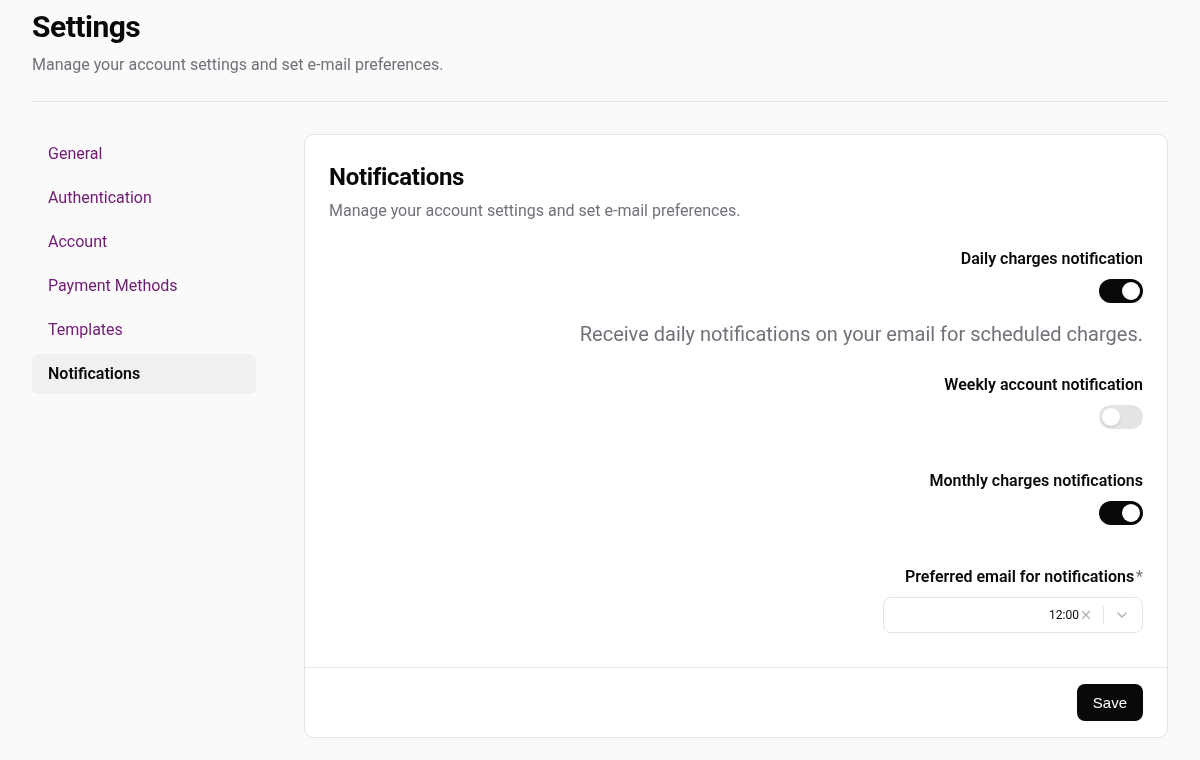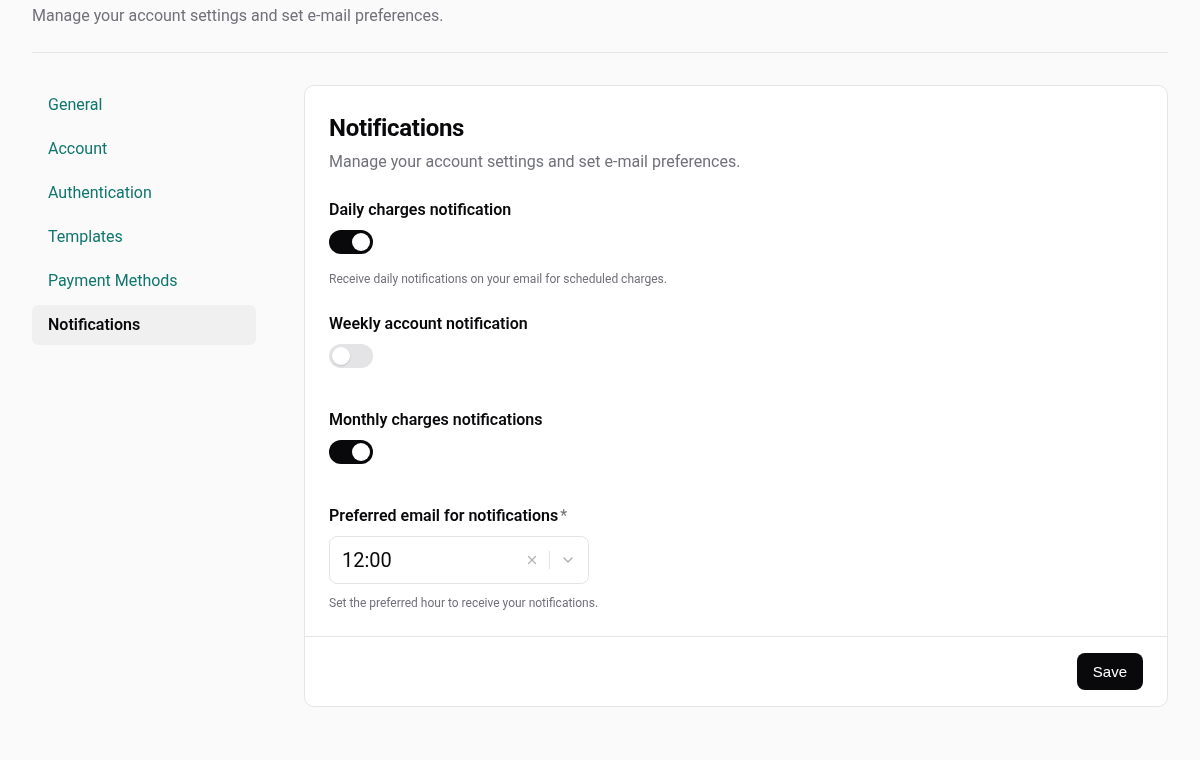--- a/index.html
+++ b/index.html
@@ -34,21 +34,21 @@
       gap: 48px;
       padding-top: 32px;
     }
     .sidebar {
       width: 224px;
       flex-shrink: 0;
     }
     .sidebar-item {
       padding: 8px 16px;
       border-radius: 6px;
-      color: #0f766e;
+      color: #701a75;
       font-size: 16px;
       cursor: pointer;
       margin-bottom: 4px;
     }
     .sidebar-item.active {
       background: #f0f0f1;
       color: #09090b;
       font-weight: 600;
     }
     .main {
@@ -68,20 +68,21 @@
       letter-spacing: -0.3px;
       margin-bottom: 4px;
     }
     .card-desc {
       color: #71717a;
       font-size: 16px;
       margin-bottom: 24px;
     }
     .field {
       margin-bottom: 24px;
+      text-align: right;
     }
     .field:last-child { margin-bottom: 0; }
     .field-label {
       font-weight: 600;
       font-size: 16px;
       margin-bottom: 8px;
       display: block;
     }
     .field-label .req { font-weight: 400; color: #71717a; margin-left: 2px; }
     .switch {
@@ -101,36 +102,36 @@
       border-radius: 50%;
       background: #fff;
       position: absolute;
       top: 3px;
       box-shadow: 0 1px 2px rgba(0,0,0,0.15);
     }
     .switch.on .switch-thumb { right: 3px; }
     .switch.off .switch-thumb { left: 3px; }
     .field-help {
       color: #71717a;
-      font-size: 12px;
+      font-size: 20px;
     }
     .select {
       display: inline-flex;
       align-items: center;
       border: 1px solid #e4e4e7;
       border-radius: 8px;
       padding: 8px 12px;
       width: 260px;
       background: #fff;
       cursor: pointer;
       margin-bottom: 10px;
     }
     .select-value {
       flex: 1;
-      font-size: 20px;
+      font-size: 12px;
     }
     .select-ctrls {
       display: flex;
       align-items: center;
       gap: 10px;
       color: #b0b0b8;
     }
     .select-sep {
       width: 1px;
       height: 18px;
@@ -152,39 +153,40 @@
       font-weight: 500;
       cursor: pointer;
     }
     svg { display: block; }
   </style>
 </head>
 <body>
 
 <div class="page">
   <div class="header">
+    <h1>Settings</h1>
     <p>Manage your account settings and set e-mail preferences.</p>
   </div>
 
   <div class="layout">
     <nav class="sidebar">
       <div class="sidebar-item">
         <span>General</span>
       </div>
       <div class="sidebar-item">
+        <span>Authentication</span>
+      </div>
+      <div class="sidebar-item">
         <span>Account</span>
       </div>
       <div class="sidebar-item">
-        <span>Authentication</span>
+        <span>Payment Methods</span>
       </div>
       <div class="sidebar-item">
         <span>Templates</span>
-      </div>
-      <div class="sidebar-item">
-        <span>Payment Methods</span>
       </div>
       <div class="sidebar-item active">
         <span>Notifications</span>
       </div>
     </nav>
 
     <div class="main">
       <div class="card">
         <div class="card-body">
           <h2 class="card-title">Notifications</h2>
@@ -226,21 +228,20 @@
                     </svg>
                 </span>
                 <span class="select-sep"></span>
                 <span>
                   <svg width="16" height="16" viewBox="0 0 24 24" fill="none" stroke="currentColor" stroke-width="2.2" stroke-linecap="round" stroke-linejoin="round">
                       <polyline points="6 9 12 15 18 9"></polyline>
                     </svg>
                 </span>
               </div>
             </div>
-            <p class="field-help">Set the preferred hour to receive your notifications.</p>
           </div>
         </div>
 
         <div class="card-footer">
           <button class="btn-primary">Save</button>
         </div>
       </div>
     </div>
   </div>
 </div>

